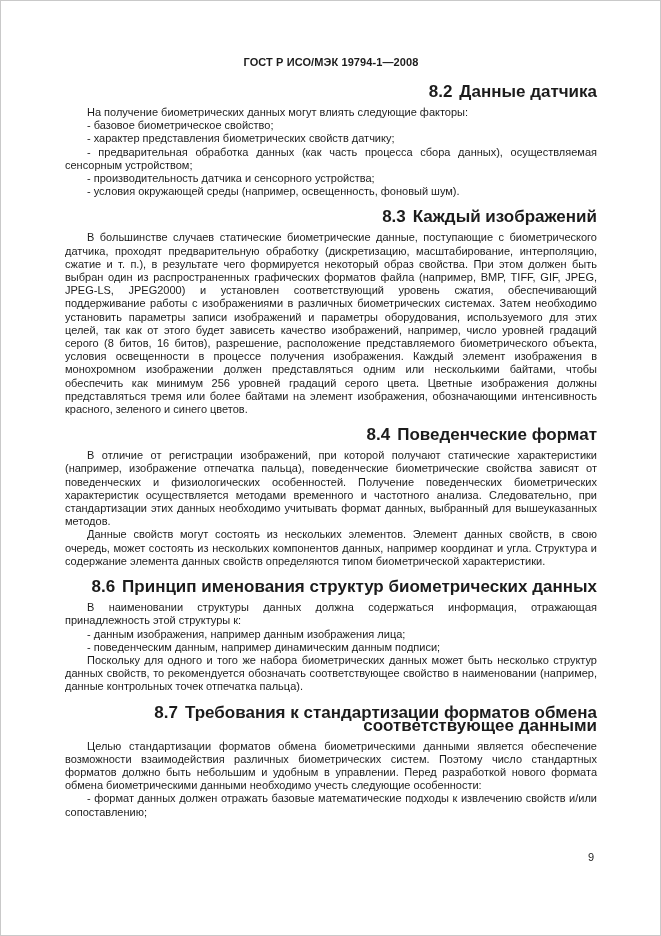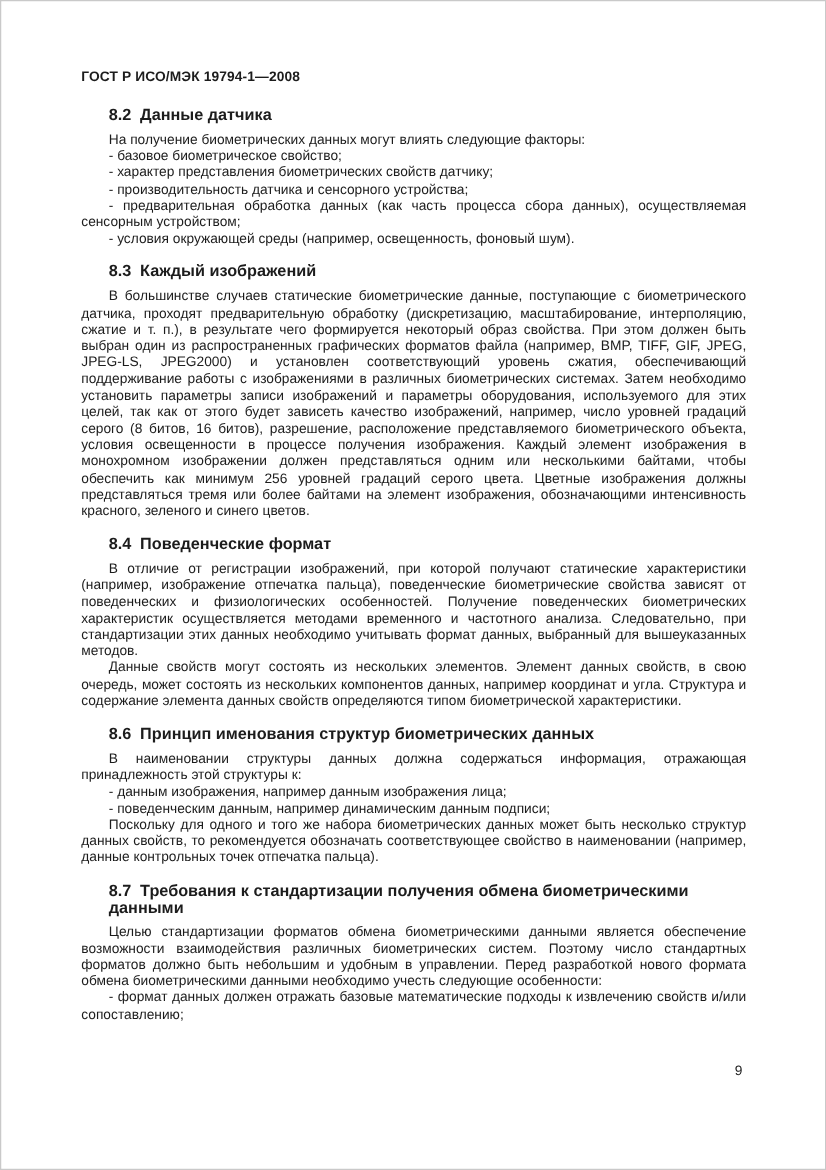--- a/index.html
+++ b/index.html
@@ -14,34 +14,35 @@
     position: relative;
     box-shadow: inset 0 0 0 1px #c9c9c9;
     overflow: hidden;
   }
   .page {
     position: absolute;
     inset: 0;
     padding: 56px 64px 0 65px;
   }
   .doc-header {
-    text-align: left;
+    text-align: center;
     font-weight: bold;
     font-size: 11px;
     line-height: 13px;
     margin-bottom: 16px;
     letter-spacing: 0.1px;
   }
   .section-heading {
     font-weight: bold;
-    font-size: 13px;
+    font-size: 17px;
     line-height: 13px;
     margin-top: 12px;
     margin-bottom: 8px;
     padding-left: 22px;
+    text-align: right;
   }
   .heading-number {
     margin-right: 7px;
   }
   .para {
     font-size: 11px;
     line-height: 13.2px;
     text-align: justify;
     text-indent: 22px;
   }
@@ -57,32 +58,32 @@
 <body>
 
 <div class="page">
   <div class="doc-header">ГОСТ Р ИСО/МЭК 19794-1—2008</div>
 
   <div class="content">
       <div class="section-heading"><span class="heading-number">8.2</span><span>Данные датчика</span></div>
       <p class="para">На получение биометрических данных могут влиять следующие факторы:</p>
       <p class="para">- базовое биометрическое свойство;</p>
       <p class="para">- характер представления биометрических свойств датчику;</p>
+      <p class="para">- предварительная обработка данных (как часть процесса сбора данных), осуществляемая сенсорным устройством;</p>
       <p class="para">- производительность датчика и сенсорного устройства;</p>
-      <p class="para">- предварительная обработка данных (как часть процесса сбора данных), осуществляемая сенсорным устройством;</p>
       <p class="para">- условия окружающей среды (например, освещенность, фоновый шум).</p>
       <div class="section-heading"><span class="heading-number">8.3</span><span>Каждый изображений</span></div>
       <p class="para">В большинстве случаев статические биометрические данные, поступающие с биометрического датчика, проходят предварительную обработку (дискретизацию, масштабирование, интерполяцию, сжатие и т. п.), в результате чего формируется некоторый образ свойства. При этом должен быть выбран один из распространенных графических форматов файла (например, BMP, TIFF, GIF, JPEG, JPEG-LS, JPEG2000) и установлен соответствующий уровень сжатия, обеспечивающий поддерживание работы с изображениями в различных биометрических системах. Затем необходимо установить параметры записи изображений и параметры оборудования, используемого для этих целей, так как от этого будет зависеть качество изображений, например, число уровней градаций серого (8 битов, 16 битов), разрешение, расположение представляемого биометрического объекта, условия освещенности в процессе получения изображения. Каждый элемент изображения в монохромном изображении должен представляться одним или несколькими байтами, чтобы обеспечить как минимум 256 уровней градаций серого цвета. Цветные изображения должны представляться тремя или более байтами на элемент изображения, обозначающими интенсивность красного, зеленого и синего цветов.</p>
       <div class="section-heading"><span class="heading-number">8.4</span><span>Поведенческие формат</span></div>
       <p class="para">В отличие от регистрации изображений, при которой получают статические характеристики (например, изображение отпечатка пальца), поведенческие биометрические свойства зависят от поведенческих и физиологических особенностей. Получение поведенческих биометрических характеристик осуществляется методами временного и частотного анализа. Следовательно, при стандартизации этих данных необходимо учитывать формат данных, выбранный для вышеуказанных методов.</p>
       <p class="para">Данные свойств могут состоять из нескольких элементов. Элемент данных свойств, в свою очередь, может состоять из нескольких компонентов данных, например координат и угла. Структура и содержание элемента данных свойств определяются типом биометрической характеристики.</p>
       <div class="section-heading"><span class="heading-number">8.6</span><span>Принцип именования структур биометрических данных</span></div>
       <p class="para">В наименовании структуры данных должна содержаться информация, отражающая принадлежность этой структуры к:</p>
       <p class="para">- данным изображения, например данным изображения лица;</p>
       <p class="para">- поведенческим данным, например динамическим данным подписи;</p>
       <p class="para">Поскольку для одного и того же набора биометрических данных может быть несколько структур данных свойств, то рекомендуется обозначать соответствующее свойство в наименовании (например, данные контрольных точек отпечатка пальца).</p>
-      <div class="section-heading"><span class="heading-number">8.7</span><span>Требования к стандартизации получения обмена биометрическими данными</span></div>
+      <div class="section-heading"><span class="heading-number">8.7</span><span>Требования к стандартизации форматов обмена соответствующее данными</span></div>
       <p class="para">Целью стандартизации форматов обмена биометрическими данными является обеспечение возможности взаимодействия различных биометрических систем. Поэтому число стандартных форматов должно быть небольшим и удобным в управлении. Перед разработкой нового формата обмена биометрическими данными необходимо учесть следующие особенности:</p>
       <p class="para">- формат данных должен отражать базовые математические подходы к извлечению свойств и/или сопоставлению;</p>
     </div>
 
   <div class="page-number">9</div>
 </div>
 
 </body></html>

